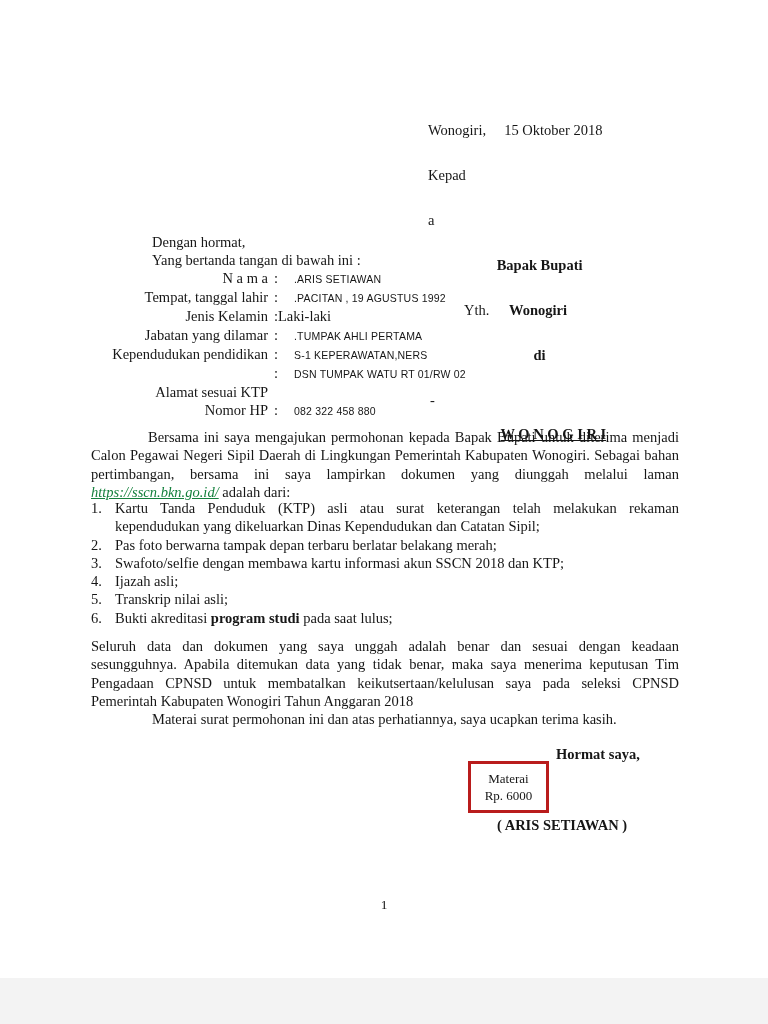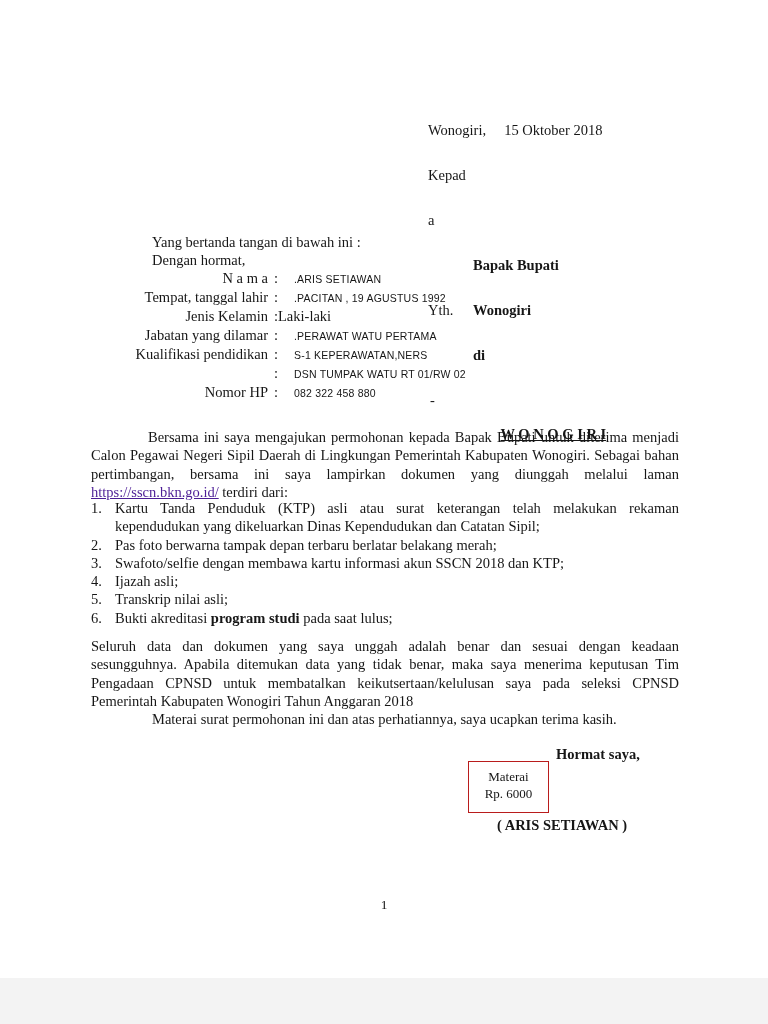--- a/index.html
+++ b/index.html
@@ -26,23 +26,23 @@
 
   
   .letter-head {
     position: absolute;
     left: 428px; top: 93px;
     font-size: 14.5px;
     line-height: 15px;
     white-space: pre;
   }
   .hline { display: block; }
-  .bold { font-weight: bold; }
+  .bold { font-weight: bold; text-align: center; }
   .indent45 { margin-left: 45px; }
-  .yth-row { display: flex; }
+  .yth-row { display: flex; margin-left: 36px; }
   .yth-label { width: 45px; flex: none; }
   .dash-line { margin-left: 2px; }
   .city-line {
     display: inline-block;
     margin-left: 58px;
     margin-top: 4px;
     font-weight: bold;
     text-decoration: underline;
   }
 
@@ -78,23 +78,24 @@
     left: 91px;
     width: 588px;
     font-size: 14.5px;
     line-height: 18.3px;
     text-align: justify;
   }
   #para1 { top: 428px; text-indent: 57px; }
   #para2 { top: 637px; }
   #para3 { top: 710px; text-indent: 61px; text-align: left; }
   .link {
-    color: #4c1d95;
+    color: #15803d;
     text-decoration: underline;
     cursor: pointer;
+    font-style: italic;
   }
 
   
   .attachments {
     position: absolute;
     left: 91px; top: 499px;
     width: 588px;
     font-size: 14.5px;
     line-height: 18.3px;
   }
@@ -106,21 +107,21 @@
   .hormat {
     position: absolute;
     left: 556px; top: 746px;
     font-size: 14.5px;
     font-weight: bold;
   }
   .materai-box {
     position: absolute;
     left: 468px; top: 761px;
     width: 81px; height: 52px;
-    border: 1px solid #b91c1c;
+    border: 3px solid #b91c1c;
     font-size: 13px;
     line-height: 17px;
     text-align: center;
     padding-top: 6px;
   }
   .signature {
     position: absolute;
     left: 497px; top: 817px;
     font-size: 14.5px;
     font-weight: bold;
@@ -146,22 +147,22 @@
     <span class="hline yth-row">
       <span class="yth-label">Yth.</span>
       <span class="bold">Wonogiri</span>
     </span>
     <span class="hline bold indent45">di</span>
     <span class="hline dash-line">-</span>
     <span class="city-line">W O N O G I R I</span>
   </div>
 
   <div class="salutation">
+    <div>Dengan hormat,</div>
     <div>Yang bertanda tangan di bawah ini :</div>
-    <div>Dengan hormat,</div>
   </div>
 
   <div class="details">
     <div class="drow">
       <span class="dlabel">N a m a</span>
       <span class="dcolon">:</span>
       <span class="dvalue small">.ARIS SETIAWAN</span>
     </div>
     <div class="drow">
       <span class="dlabel">Tempat, tanggal lahir</span>
@@ -169,44 +170,45 @@
       <span class="dvalue small">.PACITAN , 19 AGUSTUS 1992</span>
     </div>
     <div class="drow">
       <span class="dlabel">Jenis Kelamin</span>
       <span class="dcolon">:</span>
       <span class="dvalue normal">Laki-laki</span>
     </div>
     <div class="drow">
       <span class="dlabel">Jabatan yang dilamar</span>
       <span class="dcolon">:</span>
-      <span class="dvalue small">.PERAWAT WATU PERTAMA</span>
-    </div>
-    <div class="drow">
-      <span class="dlabel">Kualifikasi pendidikan</span>
+      <span class="dvalue small">.TUMPAK AHLI PERTAMA</span>
+    </div>
+    <div class="drow">
+      <span class="dlabel">Kependudukan pendidikan</span>
       <span class="dcolon">:</span>
       <span class="dvalue small">S-1 KEPERAWATAN,NERS</span>
     </div>
     <div class="drow">
       <span class="dlabel"></span>
       <span class="dcolon">:</span>
       <span class="dvalue small">DSN TUMPAK WATU RT 01/RW 02</span>
     </div>
     <div class="drow">
+      <span class="dlabel">Alamat sesuai KTP</span>
       <span class="dcolon"></span>
     </div>
     <div class="drow">
       <span class="dlabel">Nomor HP</span>
       <span class="dcolon">:</span>
       <span class="dvalue small">082 322 458 880</span>
     </div>
   </div>
 
   <div class="para" id="para1">
-    <span>Bersama ini saya mengajukan permohonan kepada Bapak Bupati untuk diterima menjadi Calon Pegawai Negeri Sipil Daerah di Lingkungan Pemerintah Kabupaten Wonogiri. Sebagai bahan pertimbangan, bersama ini saya lampirkan dokumen yang diunggah melalui laman </span><span class="link">https://sscn.bkn.go.id/</span><span> terdiri dari:</span>
+    <span>Bersama ini saya mengajukan permohonan kepada Bapak Bupati untuk diterima menjadi Calon Pegawai Negeri Sipil Daerah di Lingkungan Pemerintah Kabupaten Wonogiri. Sebagai bahan pertimbangan, bersama ini saya lampirkan dokumen yang diunggah melalui laman </span><span class="link">https://sscn.bkn.go.id/</span><span> adalah dari:</span>
   </div>
 
   <div class="attachments">
     <div class="litem">
       <span class="lnum">1.</span>
       <span class="ltext">Kartu Tanda Penduduk (KTP) asli atau surat keterangan telah melakukan rekaman kependudukan yang dikeluarkan Dinas Kependudukan dan Catatan Sipil;</span>
     </div>
     <div class="litem">
       <span class="lnum">2.</span>
       <span class="ltext">Pas foto berwarna tampak depan terbaru berlatar belakang merah;</span>

